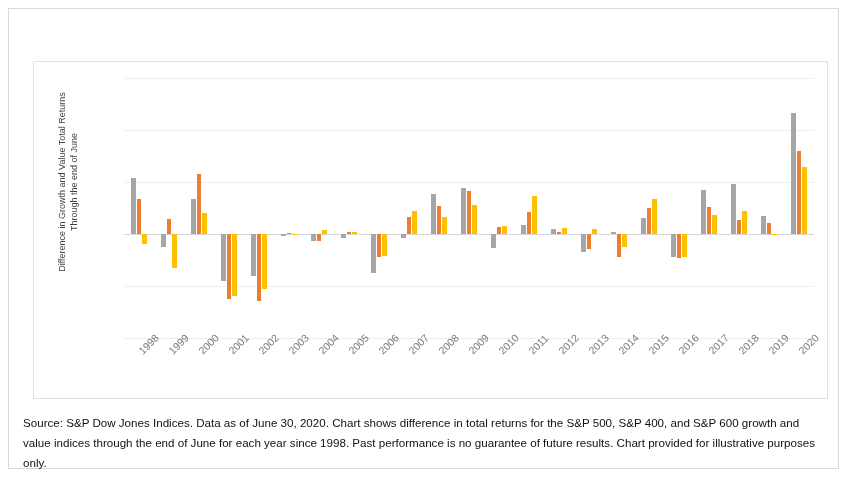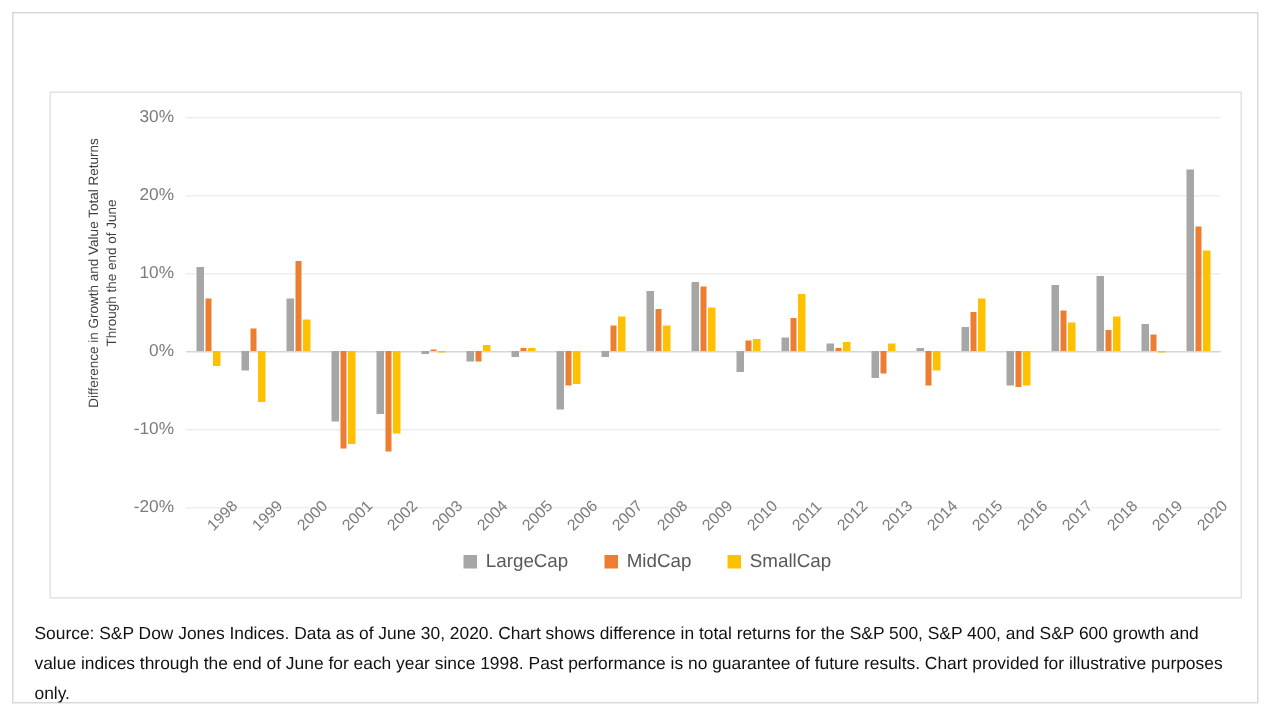--- a/index.html
+++ b/index.html
@@ -54,28 +54,20 @@
 
 <div id="page">
   <div class="outer-card">
 
 
     <div class="chart-card">
       <div class="plot-wrap">
 
         <div class="y-axis-title">Difference in Growth and Value Total Returns Through the end of June</div>
 
-        <div class="ytick-col" id="ytick-col">
-            <div class="ytick" style="top: 16px;">30%</div>
-            <div class="ytick" style="top: 68px;">20%</div>
-            <div class="ytick" style="top: 120px;">10%</div>
-            <div class="ytick" style="top: 172px;">0%</div>
-            <div class="ytick" style="top: 224px;">-10%</div>
-            <div class="ytick" style="top: 276px;">-20%</div>
-          </div>
 
         <div class="plot-area" id="plot-area">
             <div class="gridline" style="top: 0px;"></div>
             <div class="gridline" style="top: 52px;"></div>
             <div class="gridline" style="top: 104px;"></div>
             <div class="zeroline" style="top: 156px;"></div>
             <div class="gridline" style="top: 208px;"></div>
             <div class="gridline" style="top: 260px;"></div>
             <div class="bargroup" style="left: 0px; width: 30px;">
               <div class="bar s0" title="LargeCap 1998: 10.7%" style="left: 7.2px; top: 100.36px; height: 55.64px; background: rgb(166, 166, 166);"></div>
@@ -213,34 +205,20 @@
             <div class="xlab" style="left: 462px; top: 4px;">2013</div>
             <div class="xlab" style="left: 492px; top: 4px;">2014</div>
             <div class="xlab" style="left: 522px; top: 4px;">2015</div>
             <div class="xlab" style="left: 552px; top: 4px;">2016</div>
             <div class="xlab" style="left: 582px; top: 4px;">2017</div>
             <div class="xlab" style="left: 612px; top: 4px;">2018</div>
             <div class="xlab" style="left: 642px; top: 4px;">2019</div>
             <div class="xlab" style="left: 672px; top: 4px;">2020</div>
           </div>
 
-        <div class="legend" id="legend">
-            <div class="legend-item">
-              <span class="legend-swatch" style="background: rgb(166, 166, 166);"></span>
-              <span class="legend-label">LargeCap</span>
-            </div>
-            <div class="legend-item">
-              <span class="legend-swatch" style="background: rgb(237, 125, 49);"></span>
-              <span class="legend-label">MidCap</span>
-            </div>
-            <div class="legend-item">
-              <span class="legend-swatch" style="background: rgb(255, 192, 0);"></span>
-              <span class="legend-label">SmallCap</span>
-            </div>
-          </div>
 
       </div>
     </div>
 
     <div class="source-note">Source: S&amp;P Dow Jones Indices.  Data as of June 30, 2020. Chart shows difference in total returns for the S&amp;P 500, S&amp;P 400, and S&amp;P 600 growth and value indices through the end of June for each year since 1998.  Past performance is no guarantee of future results.  Chart provided for illustrative purposes only.</div>
 
   </div>
 </div>
 
 </body></html>

